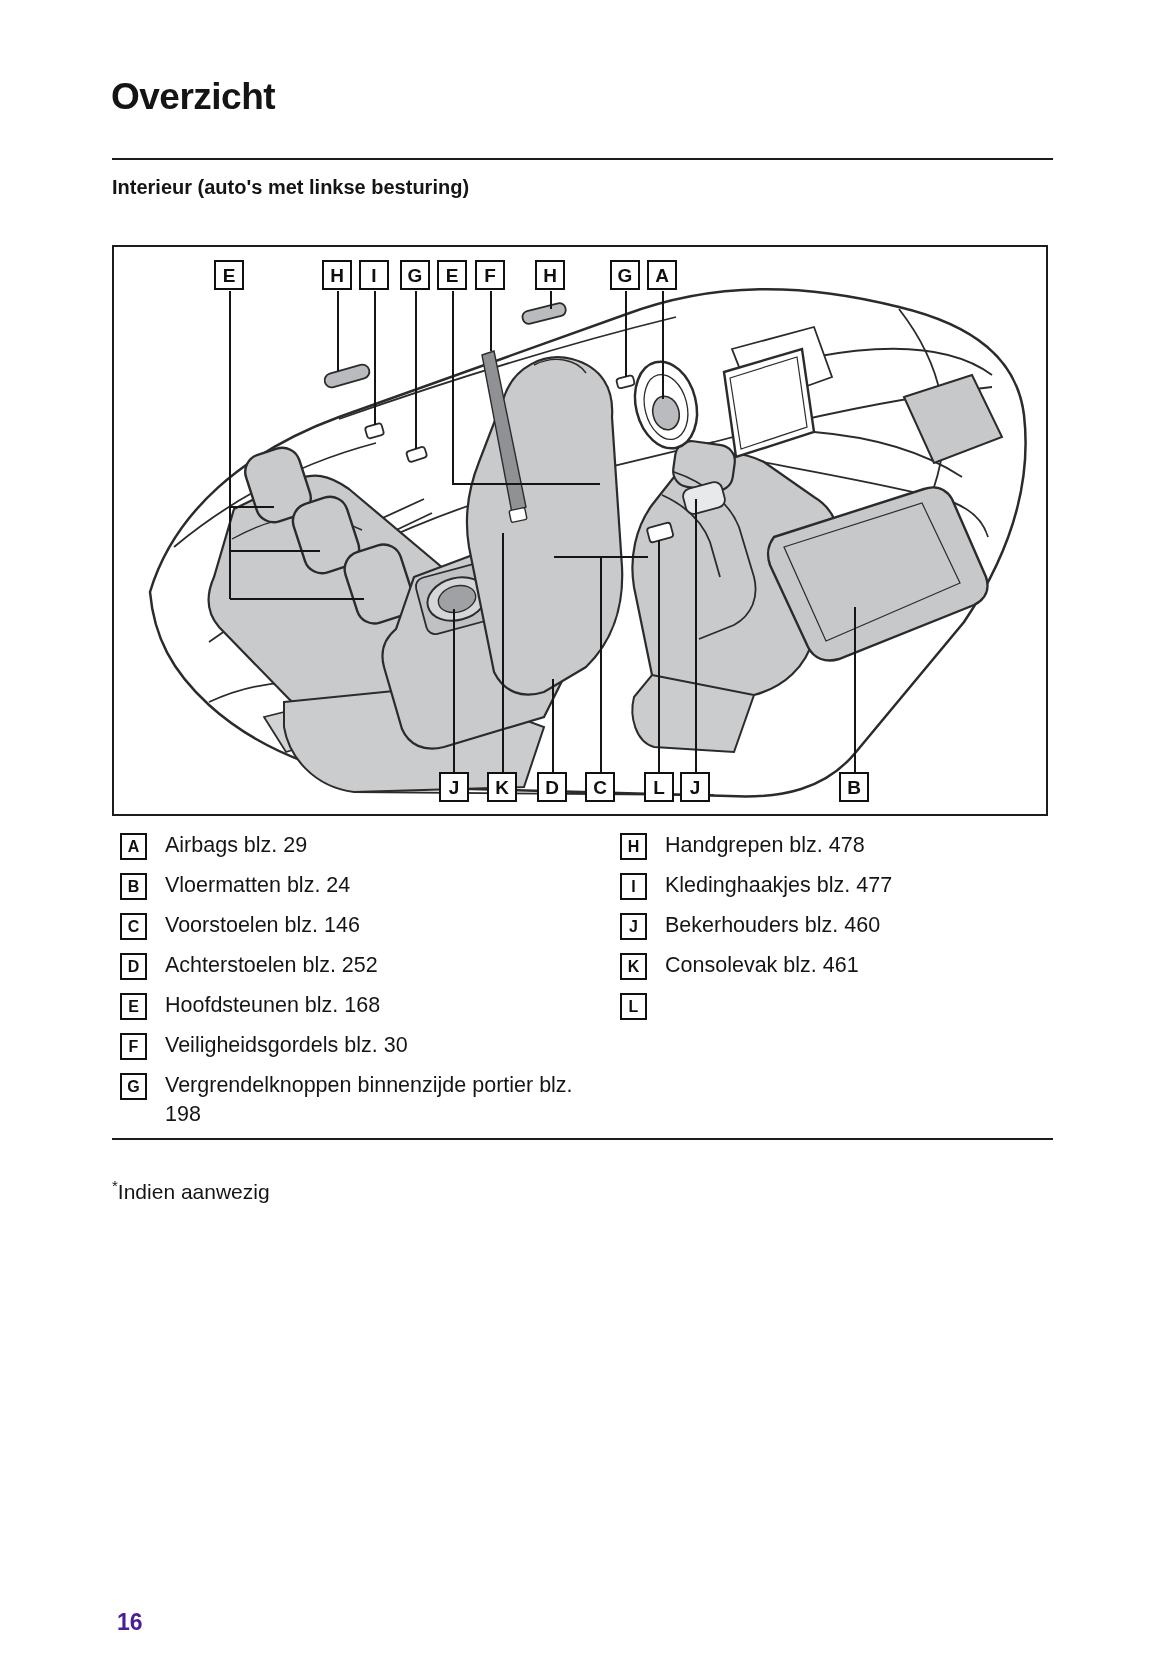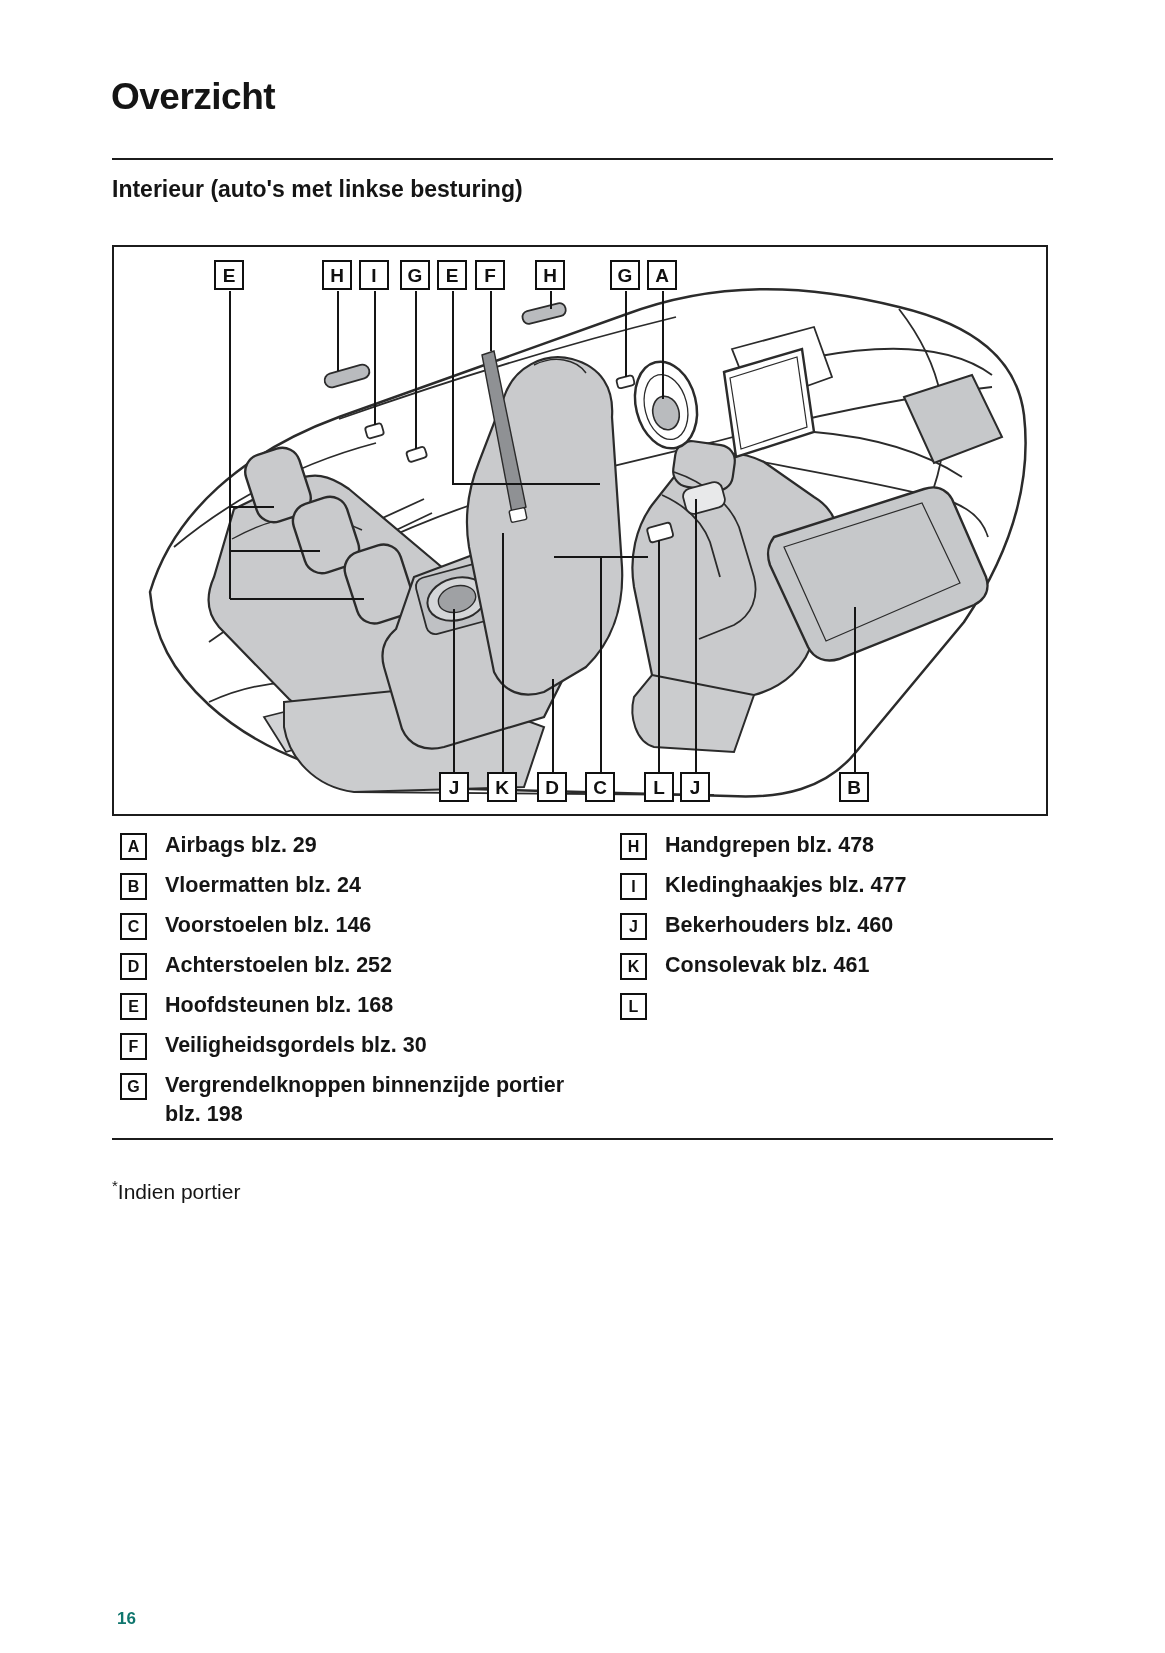--- a/index.html
+++ b/index.html
@@ -11,21 +11,21 @@
   }
   .title {
     position:absolute; left:111px; top:42px;
     font-size:37px; font-weight:700; letter-spacing:-0.5px; color:#151515;
   }
   .rule { position:absolute; left:112px; width:941px; height:2px; background:#1c1c1c; }
   .rule-top { top:124px; }
   .rule-bottom { top:1104px; }
   .section-heading {
     position:absolute; left:112px; top:142px;
-    font-size:23px; font-weight:700; color:#151515;
+    font-size:20px; font-weight:700; color:#151515;
   }
   .diagram {
     position:absolute; left:112px; top:211px; width:936px; height:571px;
     border:2px solid #1c1c1c; box-sizing:border-box; background:#fff;
   }
   .diagram svg { position:absolute; left:0; top:0; }
   .dlabel {
     position:absolute; width:26px; height:26px;
     border:2.5px solid #101010; background:#ffffff;
     display:flex; align-items:center; justify-content:center;
@@ -34,25 +34,25 @@
   
   .legend-col { position:absolute; }
   .legend-left  { left:112px; top:797px; width:488px; }
   .legend-right { left:612px; top:797px; width:445px; }
   .legend-row { display:flex; align-items:flex-start; margin-bottom:11px; padding-left:8px; }
   .legend-box {
     flex:0 0 auto; width:23px; height:23px; border:2px solid #101010;
     display:flex; align-items:center; justify-content:center;
     font-size:16px; font-weight:700; color:#101010; margin-top:2px; background:#fff;
   }
-  .legend-text { font-size:21.5px; line-height:29px; color:#151515; margin-left:18px;font-weight:bold; }
+  .legend-text { font-size:21.5px; line-height:29px; color:#151515; margin-left:18px; }
   .legend-text sup { font-size:14px; line-height:0; vertical-align:super; }
   .footnote { position:absolute; left:112px; top:1146px; font-size:21px; color:#151515; }
   .footnote sup { font-size:15px; vertical-align:super; line-height:0; }
-  .page-number { position:absolute; left:117px; top:1575px; font-size:17px; font-weight:700; color:#0f766e; }
+  .page-number { position:absolute; left:117px; top:1575px; font-size:23px; font-weight:700; color:#4c1d95; }
 </style>
 </head>
 <body>
 
 <div class="page">
 
   <div class="title">Overzicht</div>
   <div class="rule rule-top"></div>
   <div class="section-heading">Interieur (auto's met linkse besturing)</div>
 
@@ -215,17 +215,17 @@
       <div class="legend-box">K</div>
       <div class="legend-text">Consolevak blz. 461</div>
     </div>
     <div class="legend-row">
       <div class="legend-box">L</div>
     </div>
   </div>
 
   <div class="rule rule-bottom"></div>
 
-  <div class="footnote"><sup>*</sup><span>Indien portier</span></div>
+  <div class="footnote"><sup>*</sup><span>Indien aanwezig</span></div>
 
   <div class="page-number">16</div>
 
 </div>
 
 </body></html>

